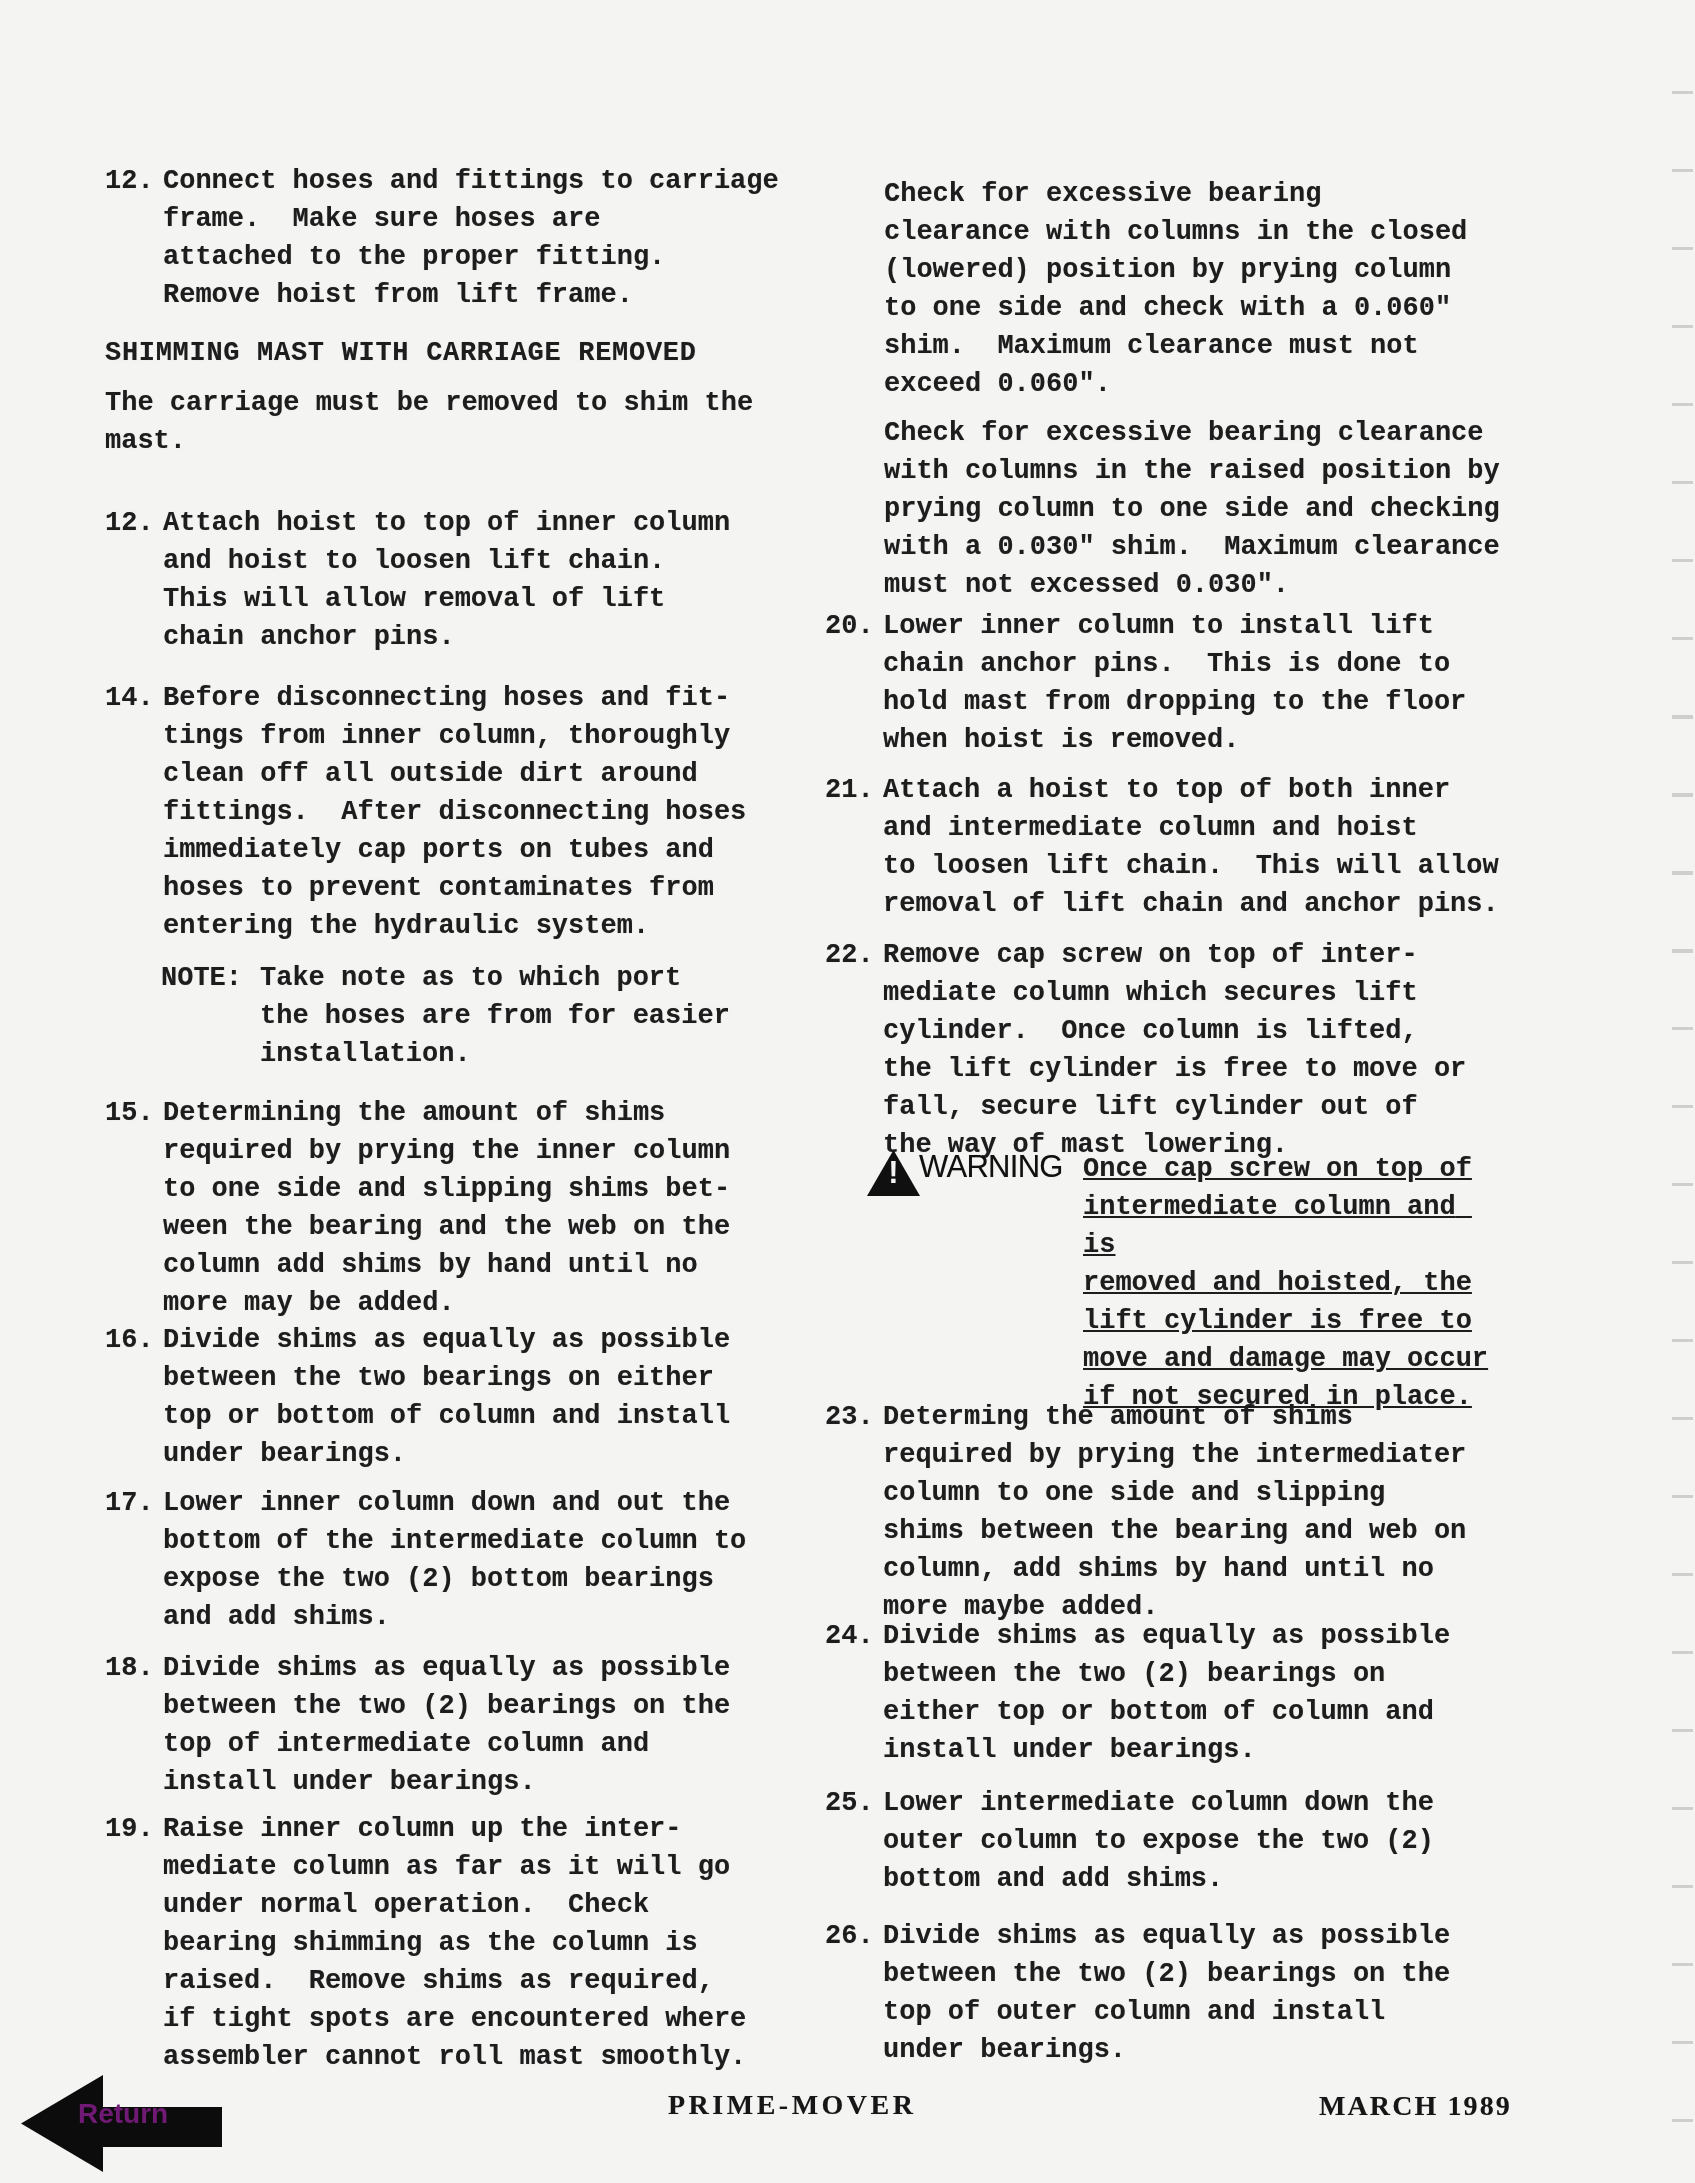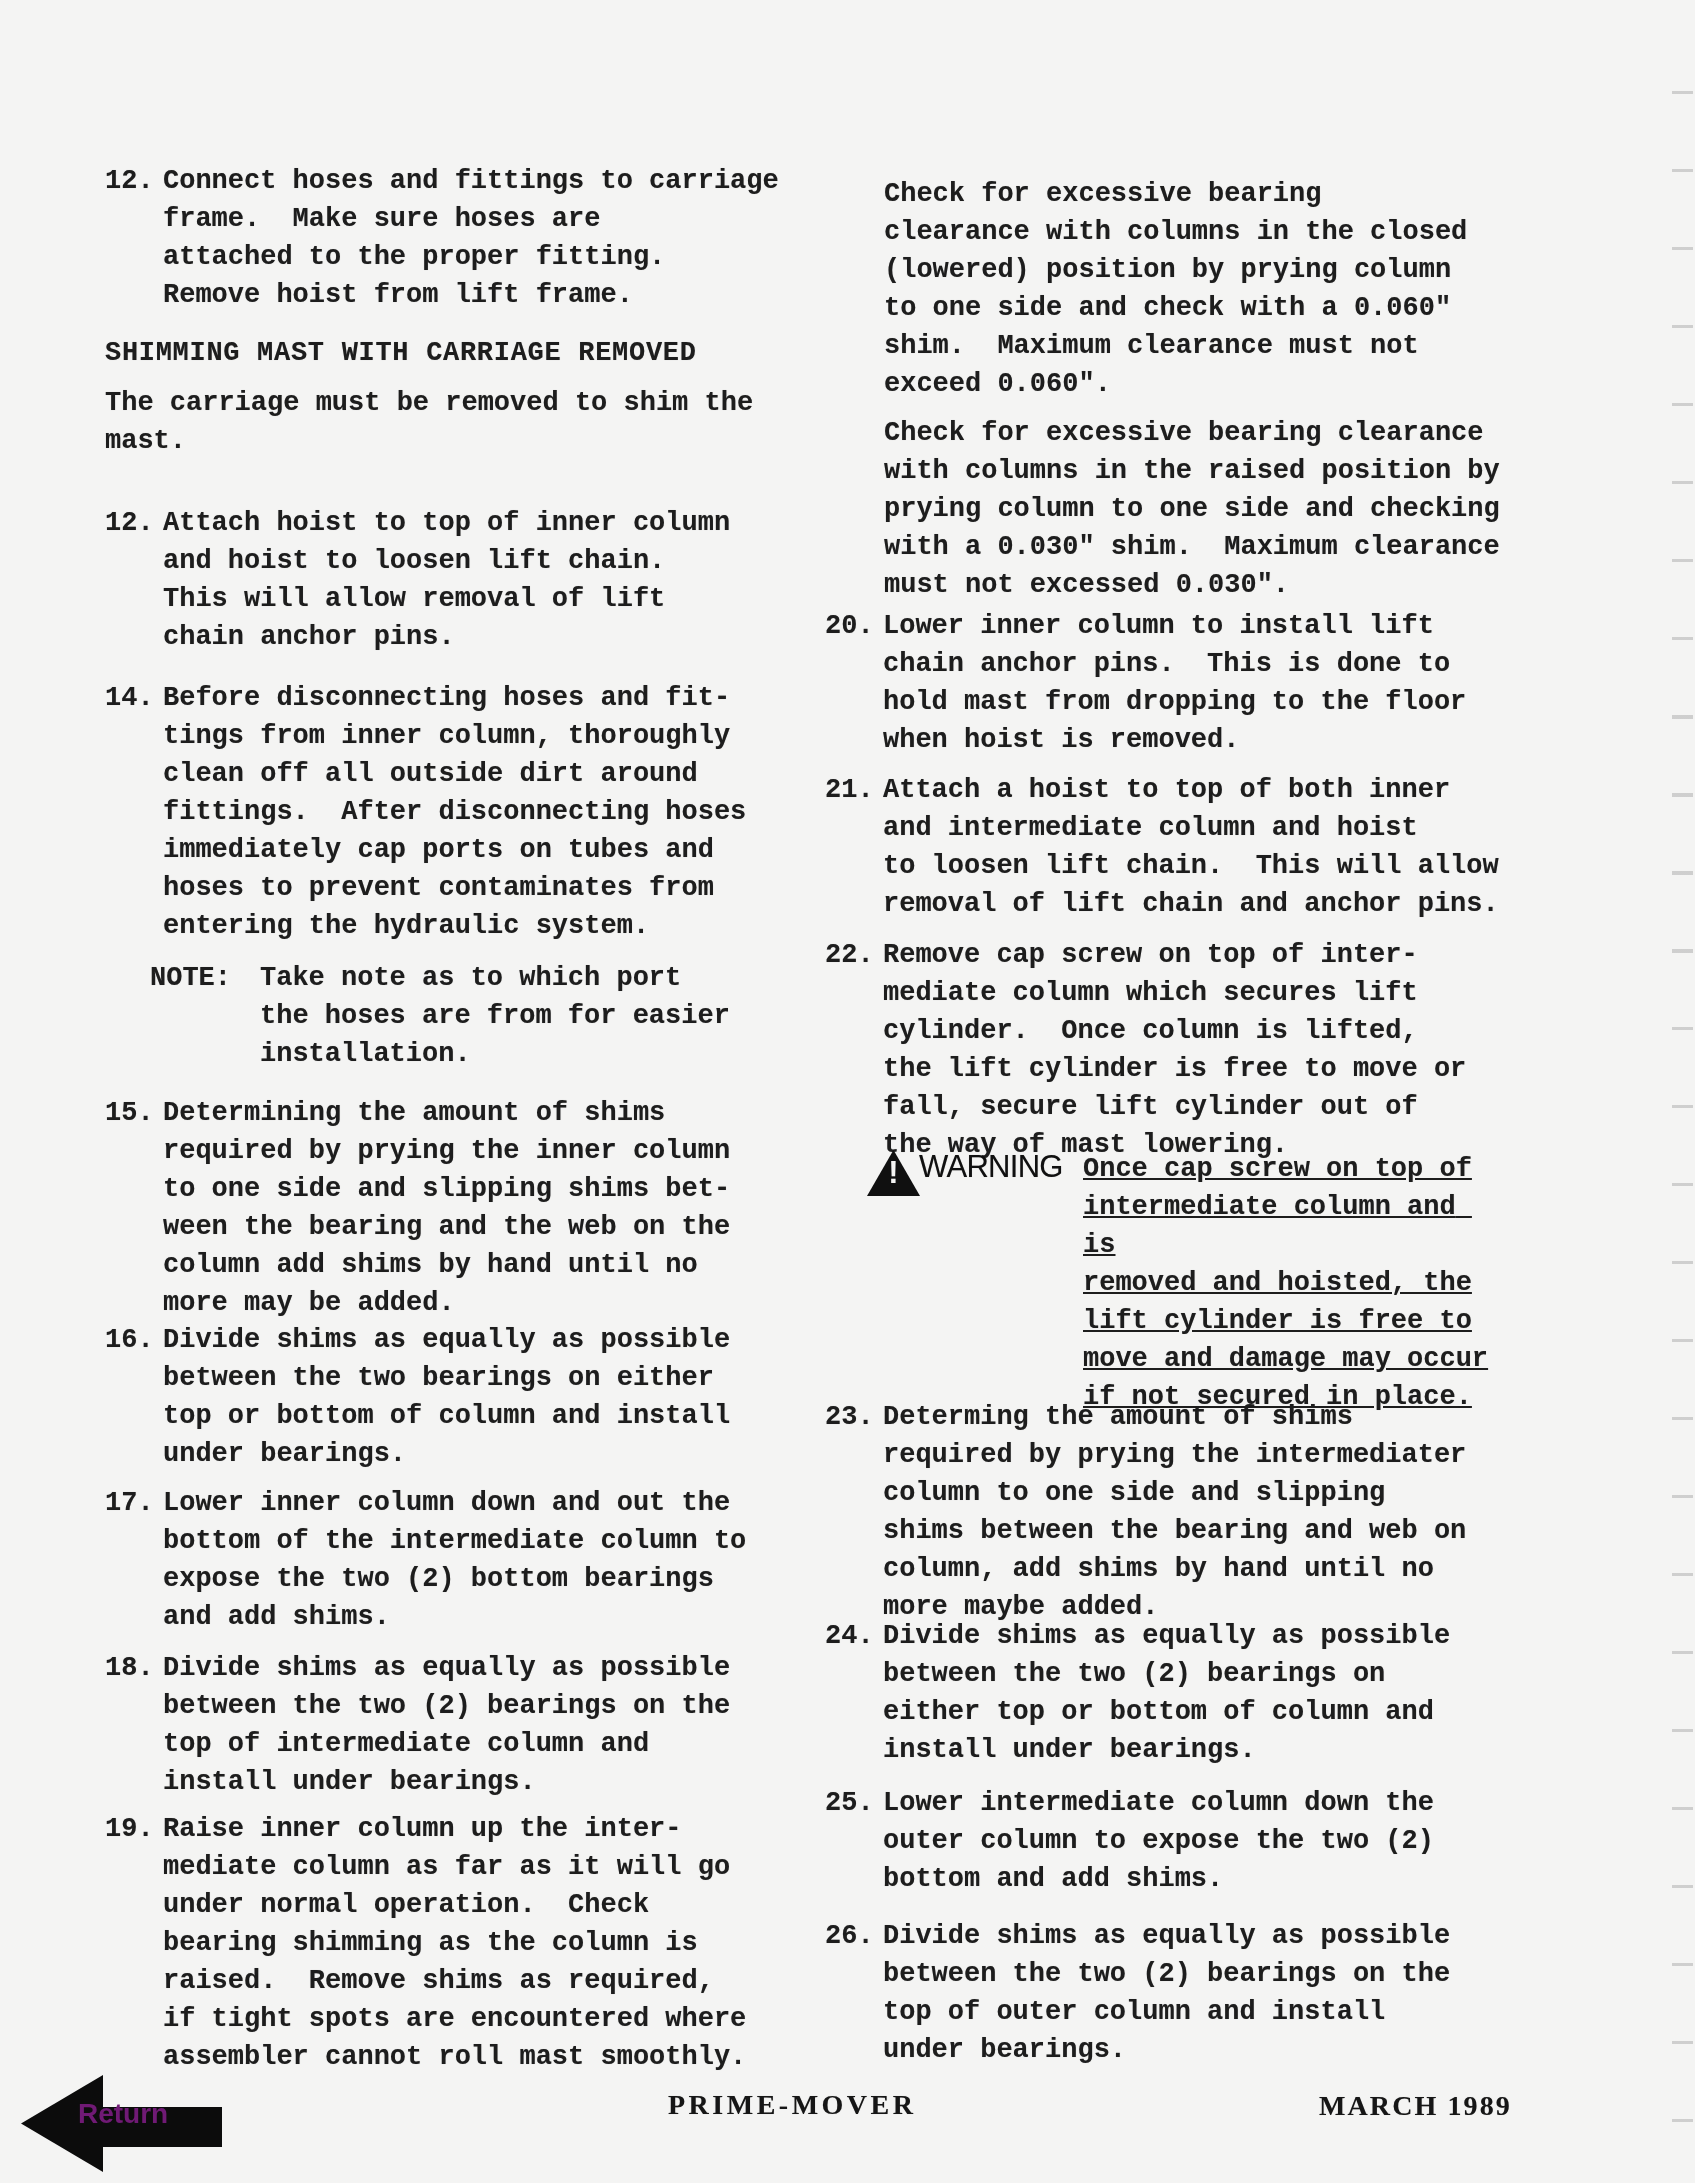--- a/index.html
+++ b/index.html
@@ -12,21 +12,21 @@
   .col{position:absolute;top:0;height:100%;}
   #col-left{left:93px;width:728px;}
   #col-right{left:813px;width:822px;}
   .blk{position:absolute;left:0;font-size:27px;line-height:38px;margin-left:12px;}
   .txt{display:block;white-space:pre-wrap;}
   .item{padding-left:58px;}
   .item .num{position:absolute;left:0;top:0;}
   .para{padding-left:59px;}
   .heading{letter-spacing:0.7px;}
   .note{left:40px;padding-left:115px;}
-  .note .num{position:absolute;left:5px;top:0;}
+  .note .num{position:absolute;left:16px;top:0;}
   
   .warning{left:42px;width:627px;}
   .wicon{
     position:absolute;left:0;top:0;width:53px;height:46px;
     background:#101010;clip-path:polygon(50% 0,100% 100%,0 100%);
     text-shadow:none;
   }
   .wicon .bang{
     position:absolute;left:0;top:7px;width:100%;
     color:#f4f4f3;font-family:"Liberation Sans",sans-serif;

